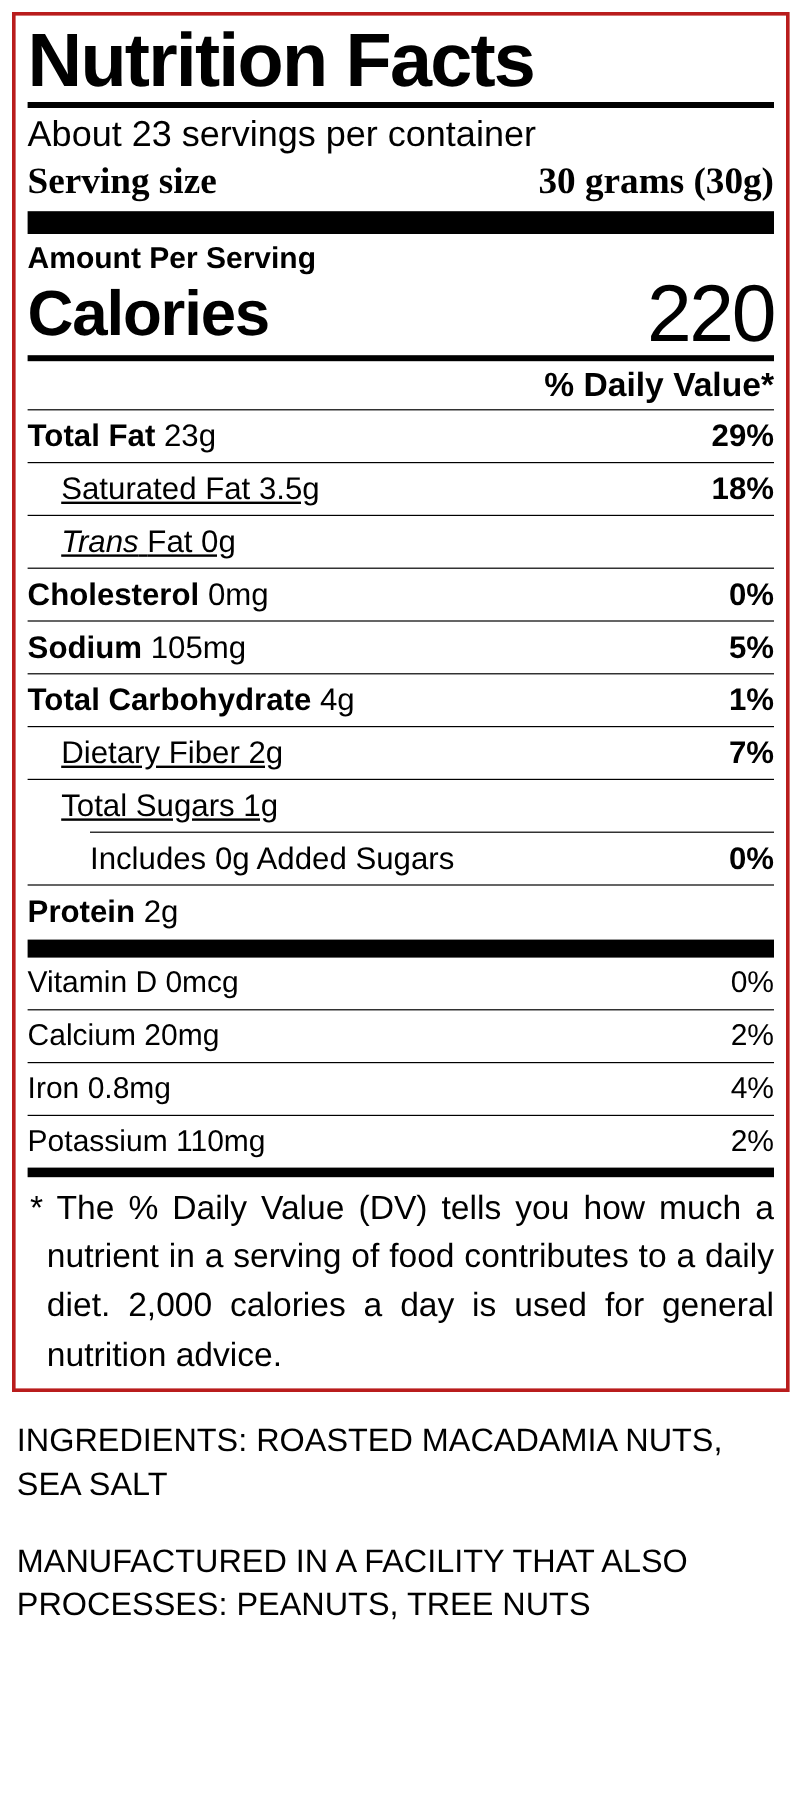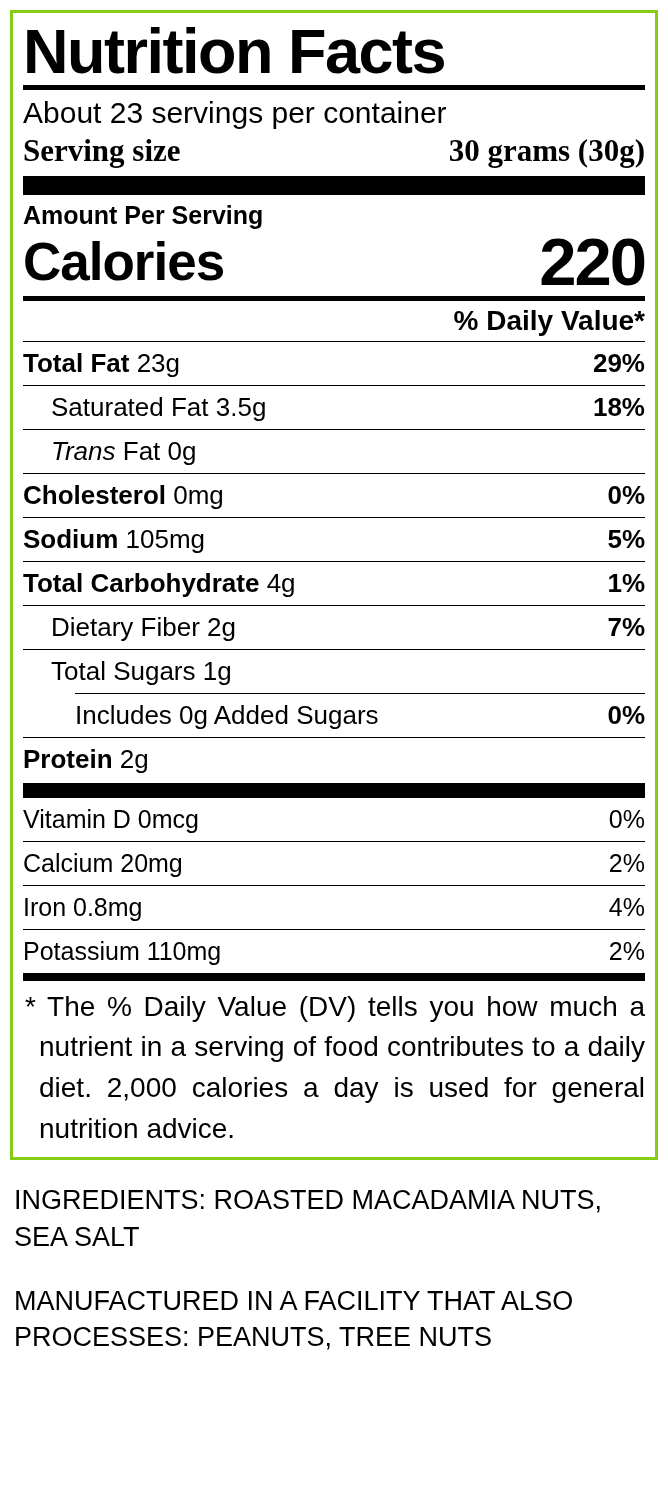--- a/index.html
+++ b/index.html
@@ -16,21 +16,21 @@
     position: relative;
   }
   .page {
     width: 668px;
     height: 1500px;
     padding: 10px 10px 0 10px;
   }
 
   
   .nf-panel {
-    border: 3px solid #84cc16;
+    border: 3px solid #b91c1c;
     padding: 4px 10px 6px 10px;
     width: 648px;
   }
 
   .nf-title {
     font-weight: bold;
     font-size: 63px;
     line-height: 0.98;
     letter-spacing: -1.5px;
     margin: 4px 0 2px 0;
@@ -68,21 +68,21 @@
     align-items: center;
     padding: 0 0 2px 0;
   }
   .calories-label {
     font-weight: bold;
     font-size: 53px;
     letter-spacing: -1px;
     line-height: 1.02;
   }
   .calories-value {
-    font-weight: bold;
+    font-weight: normal;
     font-size: 67px;
     letter-spacing: -2px;
     line-height: 0.95;
   }
 
   .dv-header {
     text-align: right;
     font-weight: bold;
     font-size: 28px;
     padding: 4px 0 4px 0;
@@ -93,21 +93,21 @@
     justify-content: space-between;
     align-items: baseline;
     font-size: 26px;
     padding: 6px 0 6px 0;
     border-top: 1px solid #000;
   }
   .nut-row.first { border-top: 1px solid #000; }
   .nut-row .name { white-space: nowrap; text-align: right; }
   .nut-row .dv { font-weight: bold; white-space: nowrap; }
   .nut-row b { font-weight: bold; }
-  .indent1 { padding-left: 28px; }
+  .indent1 { padding-left: 28px; text-decoration: underline; }
   .italic { font-style: italic; }
 
   .vit-row {
     display: flex;
     justify-content: space-between;
     align-items: baseline;
     font-size: 25px;
     padding: 7px 0 7px 0;
     border-top: 1px solid #000;
   }

